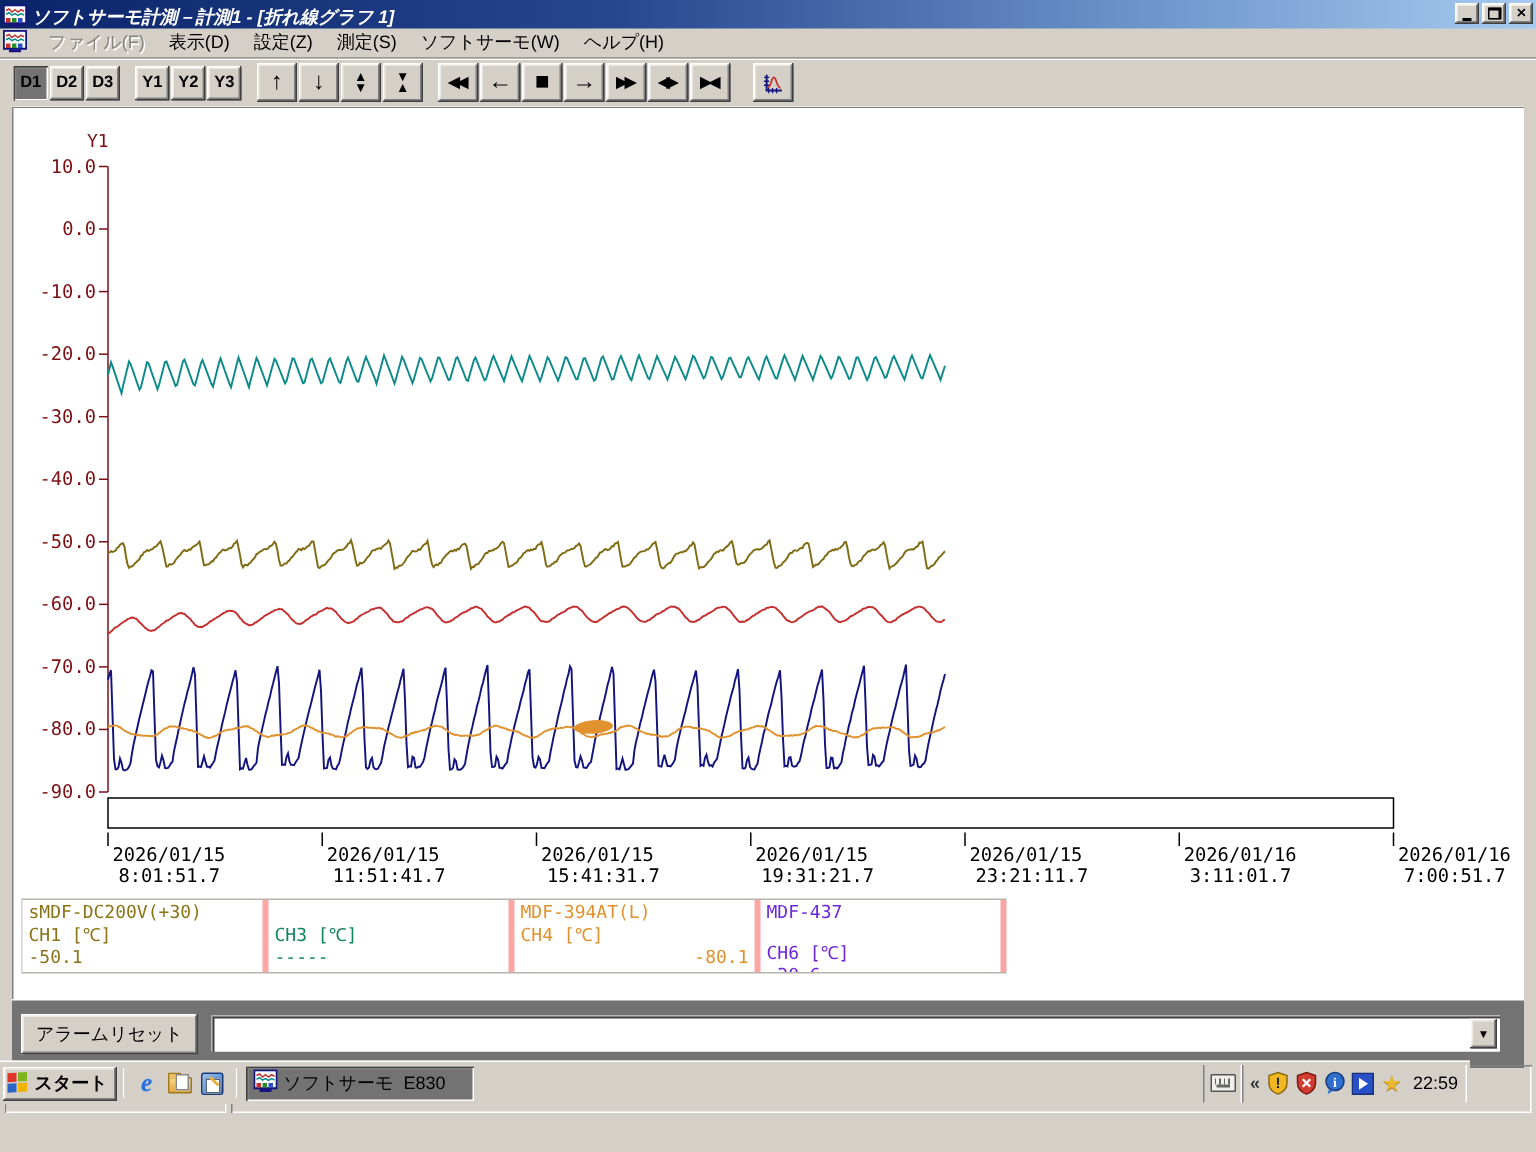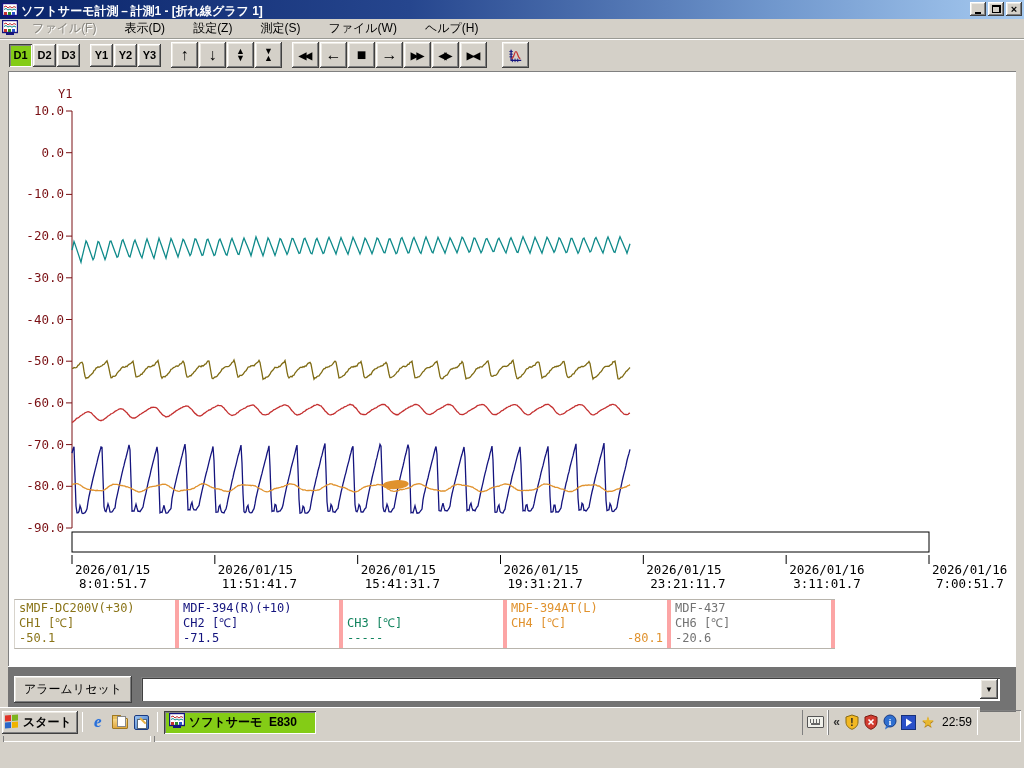--- a/index.html
+++ b/index.html
@@ -2,27 +2,27 @@
 <html><head>
 <meta charset="utf-8">
 <style>
   html,body{margin:0;padding:0;background:#555;}
   *{box-sizing:border-box;}
   .screen{position:relative;width:1024px;height:768px;background:#d4d0c8;
     font-family:"Liberation Sans",sans-serif;overflow:hidden;font-size:12px;color:#000;}
 
   
   .raised{background:#d4d0c8;box-shadow:inset -1px -1px #404040,inset 1px 1px #fff,inset -2px -2px #808080,inset 2px 2px #ece9e2;}
-  .pressed{background:#84cc16;box-shadow:inset 1px 1px #404040,inset -1px -1px #fff,inset 2px 2px #808080;}
+  .pressed{background:#737373;box-shadow:inset 1px 1px #404040,inset -1px -1px #fff,inset 2px 2px #808080;}
   .sunken{box-shadow:inset 1px 1px #808080,inset -1px -1px #fff;}
 
   
   .titlebar{position:absolute;left:0;top:0;width:1024px;height:23px;
     background:linear-gradient(90deg,#0a246a 0%,#26468e 40%,#6f96cc 75%,#a6caf0 100%);
-    display:flex;align-items:center;padding-left:2px;color:#fff;}
+    display:flex;align-items:center;padding-left:2px;color:#fff;font-style:italic;}
   .titlebar .title{font-weight:bold;font-size:12px;margin-left:3px;white-space:nowrap;}
   .winbtns{position:absolute;top:2px;right:2px;display:flex;gap:2px;}
   .winbtn{width:16px;height:14px;display:flex;align-items:center;justify-content:center;
     font-size:10px;font-weight:bold;color:#000;cursor:default;}
   .g-min{width:6px;height:2px;background:#000;margin-top:7px;}
   .g-restore{position:relative;width:9px;height:8px;}
   .g-restore::before{content:"";position:absolute;right:0;top:0;width:6px;height:5px;border:1px solid #000;border-top-width:2px;}
   .g-restore::after{content:"";position:absolute;left:0;bottom:0;width:6px;height:5px;border:1px solid #000;border-top-width:2px;background:#d4d0c8;}
   .g-close{font-size:11px;font-weight:bold;line-height:10px;}
 
@@ -84,21 +84,21 @@
   .flag .f4{left:7px;top:7px;background:#f0b400;}
   .tb-sep{width:1px;height:20px;background:#808080;border-right:1px solid #fff;margin:0 4px;}
   .ql-icon{width:20px;height:20px;display:flex;align-items:center;justify-content:center;margin:0 1px;cursor:default;}
   .ie-e{font-family:"Liberation Serif",serif;font-style:italic;font-weight:bold;font-size:17px;color:#2a70d8;text-shadow:0 0 1px #8ab0e8;}
   .folder{position:relative;width:16px;height:11px;background:linear-gradient(#f8d888,#e0a840);border:1px solid #a07820;border-radius:1px;margin-top:3px;}
   .folder::before{content:"";position:absolute;left:-1px;top:-4px;width:7px;height:3px;background:#e8c060;border:1px solid #a07820;border-bottom:none;border-radius:1px 1px 0 0;}
   .folder::after{content:"";position:absolute;right:1px;top:-3px;width:7px;height:9px;background:#fff;border:1px solid #888;}
   .showdesk{position:relative;width:15px;height:15px;background:linear-gradient(135deg,#9cc4f0,#3a72c8);border:1px solid #1a3a80;border-radius:2px;}
   .showdesk::before{content:"";position:absolute;left:2px;top:3px;width:8px;height:8px;background:#fff;border:1px solid #567;}
   .showdesk::after{content:"";position:absolute;left:5px;top:1px;width:8px;height:2px;background:#e8b040;transform:rotate(45deg);transform-origin:left;}
-  .task-btn{height:23px;width:152px;display:flex;align-items:center;gap:4px;padding:0 5px;font-weight:bold;font-size:12px;margin-left:2px;cursor:default;}
+  .task-btn{height:23px;width:152px;display:flex;align-items:center;gap:4px;padding:0 5px;font-weight:normal;font-size:12px;margin-left:2px;cursor:default;}
   .tray{margin-left:auto;display:flex;align-items:center;height:25px;}
   .tray-kb{height:25px;width:26px;display:flex;align-items:center;justify-content:center;box-shadow:inset 1px 0 #808080,inset -1px 0 #fff;}
   .kbd-icon{width:17px;height:12px;background:#f0f0ea;border:1px solid #555;border-radius:1px;position:relative;}
   .kbd-icon::before{content:"";position:absolute;left:2px;top:2px;right:2px;height:4px;
     background:repeating-linear-gradient(90deg,#666 0 1px,transparent 1px 3px);}
   .kbd-icon::after{content:"";position:absolute;left:3px;bottom:2px;right:3px;height:2px;background:#666;}
   .tray-main{height:25px;display:flex;align-items:center;gap:3px;padding:0 6px 0 4px;box-shadow:inset 1px 0 #808080,inset -1px 0 #fff;}
   .chev{font-weight:bold;color:#333;font-size:12px;padding:0 1px;cursor:default;}
   .tray-ic{width:16px;height:16px;display:flex;align-items:center;justify-content:center;cursor:default;}
   .star{color:#e8b830;font-size:15px;text-shadow:0 1px 0 #a87818;}
@@ -136,26 +136,26 @@
   <div class="menubar">
     <span style="margin-right:6px;"><svg width="16" height="15" viewBox="0 0 16 15">
           <rect x="0.5" y="0.5" width="15" height="12" fill="#fff" stroke="#14147e" stroke-width="1.4"></rect>
           <path d="M2 4 L4 3 L6 5 L8 3.5 L10 5 L12 3.5 L14 4.5" stroke="#c43030" fill="none"></path>
           <path d="M2 6.5 L4 5.5 L6 7 L8 6 L10 7.2 L12 6 L14 7" stroke="#0e8a8a" fill="none"></path>
           <rect x="2" y="9" width="3" height="3" fill="#c43030"></rect>
           <rect x="6" y="9" width="3" height="3" fill="#2a8a2a"></rect>
           <rect x="10" y="9" width="3" height="3" fill="#2a50c8"></rect>
           <rect x="4" y="13" width="8" height="2" fill="#14147e"></rect>
         </svg></span>
-    <span id="menu-items" style="display:flex;gap:12px;">
+    <span id="menu-items" style="display:flex;">
         <span class="menu-item disabled">ファイル(F)</span>
         <span class="menu-item">表示(D)</span>
         <span class="menu-item">設定(Z)</span>
         <span class="menu-item">測定(S)</span>
-        <span class="menu-item">ファイル(W)</span>
+        <span class="menu-item">ソフトサーモ(W)</span>
         <span class="menu-item">ヘルプ(H)</span>
       </span>
     <span class="mdi-btns" id="mdi-controls">
         <span class="winbtn raised">
           <span class="g-min"></span>
         </span>
         <span class="winbtn raised">
           <span class="g-restore"></span>
         </span>
         <span class="winbtn raised">
@@ -274,38 +274,33 @@
         <polyline points="64,351.5 65,350.9 66,350.0 67,349.2 68,348.0 69,347.2 70,346.9 71,346.2 72,345.3 73,344.5 74,344.0 75,343.1 76,342.8 77,341.7 78,341.4 79,341.0 80,340.7 81,340.8 82,341.4 83,341.5 84,342.7 85,343.9 86,344.7 87,345.7 88,346.8 89,347.8 90,348.4 91,349.2 92,349.3 93,349.7 94,349.2 95,349.2 96,348.3 97,347.5 98,346.9 99,345.9 100,345.0 101,344.5 102,343.7 103,342.8 104,342.5 105,342.0 106,341.2 107,340.4 108,339.8 109,339.3 110,338.7 111,338.0 112,337.8 113,337.6 114,338.2 115,338.1 116,339.3 117,340.1 118,341.0 119,341.8 120,343.3 121,344.2 122,345.7 123,346.1 124,346.9 125,347.0 126,346.9 127,347.0 128,346.3 129,345.8 130,345.1 131,344.3 132,343.3 133,343.0 134,342.2 135,341.6 136,341.0 137,340.3 138,339.9 139,339.0 140,338.4 141,337.6 142,337.4 143,336.5 144,336.5 145,336.1 146,336.3 147,336.3 148,336.7 149,337.2 150,338.3 151,339.6 152,341.0 153,341.9 154,343.4 155,344.1 156,344.7 157,345.2 158,346.0 159,345.7 160,345.5 161,345.1 162,344.0 163,343.9 164,342.9 165,342.4 166,341.4 167,340.9 168,339.8 169,339.3 170,338.8 171,338.1 172,337.7 173,336.9 174,336.7 175,335.9 176,335.6 177,335.4 178,334.9 179,335.1 180,335.2 181,336.1 182,336.9 183,337.8 184,338.6 185,340.0 186,341.3 187,342.4 188,343.1 189,344.2 190,344.7 191,344.9 192,345.0 193,344.7 194,344.1 195,343.3 196,342.4 197,341.9 198,341.1 199,340.2 200,339.8 201,339.0 202,338.9 203,338.4 204,337.2 205,336.8 206,336.4 207,336.0 208,335.2 209,334.8 210,334.2 211,334.6 212,334.6 213,334.6 214,335.3 215,336.3 216,336.9 217,338.6 218,339.4 219,340.7 220,341.9 221,342.7 222,343.5 223,344.0 224,344.5 225,344.2 226,343.9 227,343.6 228,343.1 229,341.9 230,341.6 231,340.4 232,339.6 233,339.0 234,338.5 235,338.0 236,337.3 237,337.1 238,336.5 239,335.6 240,335.1 241,335.1 242,334.6 243,334.4 244,334.2 245,334.0 246,334.3 247,335.4 248,336.2 249,337.2 250,338.1 251,339.6 252,341.0 253,341.8 254,343.1 255,343.6 256,343.7 257,343.8 258,343.9 259,343.3 260,343.3 261,342.7 262,341.5 263,340.9 264,340.4 265,339.4 266,338.7 267,338.4 268,337.7 269,337.2 270,336.6 271,336.1 272,335.4 273,335.2 274,334.8 275,334.3 276,333.9 277,333.8 278,334.1 279,334.7 280,334.8 281,335.9 282,337.0 283,338.5 284,339.7 285,340.6 286,341.8 287,343.0 288,343.4 289,344.0 290,343.8 291,343.5 292,343.4 293,342.6 294,342.3 295,341.2 296,340.5 297,340.1 298,339.1 299,338.4 300,338.0 301,337.3 302,337.0 303,336.6 304,335.9 305,335.4 306,334.5 307,334.4 308,334.0 309,333.4 310,333.6 311,334.1 312,334.6 313,334.9 314,336.2 315,337.3 316,338.5 317,340.0 318,340.8 319,341.8 320,342.9 321,343.5 322,343.9 323,343.8 324,343.3 325,343.3 326,342.6 327,342.1 328,341.1 329,340.2 330,339.8 331,339.0 332,338.7 333,337.7 334,337.2 335,337.1 336,336.1 337,335.7 338,335.3 339,334.8 340,334.2 341,333.8 342,333.3 343,333.5 344,334.0 345,334.1 346,335.5 347,336.4 348,337.1 349,338.4 350,339.8 351,341.0 352,342.3 353,343.1 354,343.1 355,343.5 356,343.5 357,343.6 358,343.3 359,342.6 360,341.6 361,341.1 362,340.4 363,339.6 364,338.7 365,338.4 366,337.8 367,337.2 368,336.9 369,336.3 370,335.2 371,334.8 372,334.3 373,333.9 374,333.4 375,333.5 376,333.5 377,333.7 378,334.7 379,335.5 380,336.1 381,337.5 382,338.9 383,340.1 384,341.1 385,341.9 386,342.7 387,343.2 388,343.7 389,343.5 390,343.7 391,342.9 392,342.1 393,341.5 394,340.8 395,340.1 396,339.4 397,338.8 398,337.9 399,337.5 400,336.9 401,336.2 402,335.9 403,335.2 404,335.1 405,334.5 406,333.8 407,333.5 408,333.3 409,333.6 410,334.0 411,334.6 412,335.6 413,336.6 414,337.8 415,338.8 416,340.3 417,341.3 418,342.3 419,342.9 420,343.2 421,343.4 422,343.6 423,343.2 424,342.5 425,342.4 426,341.4 427,340.7 428,340.1 429,339.0 430,338.5 431,338.1 432,337.7 433,337.2 434,336.3 435,336.1 436,335.1 437,334.6 438,334.0 439,333.5 440,333.3 441,333.7 442,333.4 443,334.2 444,334.5 445,335.3 446,336.6 447,337.8 448,339.2 449,340.6 450,341.2 451,342.4 452,343.4 453,343.3 454,343.6 455,343.5 456,343.2 457,342.5 458,342.2 459,341.4 460,340.4 461,339.8 462,339.4 463,338.8 464,338.1 465,337.6 466,337.1 467,336.5 468,335.9 469,334.9 470,334.4 471,334.2 472,333.9 473,333.8 474,333.5 475,333.6 476,333.8 477,334.8 478,335.5 479,336.6 480,337.8 481,339.3 482,340.4 483,341.6 484,342.8 485,343.5 486,343.7 487,343.4 488,343.7 489,343.2 490,342.3 491,342.0 492,341.2 493,340.3 494,339.5 495,339.3 496,338.2 497,337.9 498,337.1 499,336.4 500,336.0 501,335.3 502,335.4 503,334.3 504,334.2 505,333.9 506,333.6 507,333.6 508,333.9 509,334.1 510,335.2 511,336.0 512,337.1 513,338.0 514,339.4 515,340.6 516,341.8 517,342.7 518,343.0 519,343.6 520,343.8 521,343.6 522,343.3 523,342.6 524,341.5 525,340.9 526,340.5 527,339.6 528,338.9 529,338.0 530,337.6 531,337.0 532,336.5 533,336.3 534,335.7 535,335.3 536,334.4 537,333.9 538,333.4 539,333.6 540,333.2 541,333.8 542,334.6 543,335.4 544,336.1 545,337.0 546,338.3 547,339.8 548,341.1 549,342.2 550,342.7 551,343.5 552,343.8 553,343.5 554,343.1 555,342.9 556,342.4 557,341.8 558,340.8 559,339.9 560,339.5 561,339.0 562,338.4 563,337.7 564,337.2 565,336.4 566,336.2 567,335.1 568,334.7 569,334.6 570,333.9 571,333.6 572,333.6 573,333.8 574,333.8 575,334.6 576,335.3 577,336.4 578,337.7 579,338.8 580,339.7 581,340.9 582,342.1 583,343.1 584,343.6 585,343.9 586,343.8 587,343.2 588,342.7 589,342.5 590,341.2 591,340.5 592,339.8 593,339.1 594,338.5 595,338.1 596,337.5 597,337.2 598,336.5 599,335.9 600,335.3 601,334.8 602,334.0 603,334.0 604,333.4 605,333.4 606,333.7 607,333.9 608,334.5 609,335.6 610,336.8 611,337.5 612,338.8 613,340.2 614,341.1 615,342.1 616,343.1 617,343.4 618,343.5 619,343.6 620,343.4 621,342.4 622,342.1 " fill="none" stroke="#c43030" stroke-width="1.3"></polyline>
         <polyline points="64,179.1 65,174.8 66,170.5 67,173.1 68,176.1 69,179.1 70,182.1 71,185.1 72,188.2 73,191.2 74,186.4 75,182.3 76,178.2 77,174.1 78,170.0 79,171.6 80,174.5 81,177.3 82,180.2 83,183.1 84,186.0 85,188.8 86,187.0 87,182.9 88,178.7 89,174.6 90,170.5 91,171.1 92,174.1 93,177.0 94,179.9 95,182.8 96,185.6 97,188.5 98,185.7 99,181.8 100,178.0 101,174.1 102,170.3 103,170.0 104,172.8 105,175.5 106,178.2 107,180.9 108,183.6 109,186.3 110,185.6 111,181.6 112,177.7 113,173.8 114,169.9 115,168.8 116,171.5 117,174.3 118,177.1 119,179.8 120,182.6 121,185.3 122,186.0 123,182.3 124,178.5 125,174.7 126,171.0 127,169.1 128,171.8 129,174.4 130,177.1 131,179.7 132,182.4 133,185.0 134,186.8 135,182.8 136,178.8 137,174.8 138,170.9 139,168.0 140,170.8 141,173.6 142,176.5 143,179.3 144,182.1 145,184.9 146,187.2 147,183.1 148,179.1 149,175.1 150,171.1 151,167.3 152,170.1 153,173.0 154,175.8 155,178.7 156,181.5 157,184.4 158,187.2 159,182.9 160,179.1 161,175.2 162,171.4 163,167.6 164,169.6 165,172.4 166,175.1 167,177.8 168,180.5 169,183.2 170,185.9 171,182.6 172,179.0 173,175.4 174,171.9 175,168.3 176,169.4 177,172.0 178,174.5 179,177.0 180,179.6 181,182.1 182,184.6 183,183.0 184,179.2 185,175.4 186,171.7 187,167.9 188,168.2 189,170.9 190,173.6 191,176.3 192,179.0 193,181.7 194,184.4 195,184.0 196,180.1 197,176.3 198,172.5 199,168.7 200,168.1 201,170.9 202,173.6 203,176.4 204,179.1 205,181.8 206,184.5 207,183.8 208,180.2 209,176.5 210,172.9 211,169.3 212,168.0 213,170.6 214,173.2 215,175.8 216,178.4 217,181.0 218,183.5 219,184.2 220,180.6 221,176.9 222,173.2 223,169.5 224,167.4 225,170.0 226,172.7 227,175.3 228,177.9 229,180.6 230,183.2 231,183.4 232,180.0 233,176.6 234,173.2 235,169.7 236,167.0 237,169.4 238,171.9 239,174.3 240,176.8 241,179.2 242,181.7 243,184.8 244,181.0 245,177.2 246,173.5 247,169.7 248,165.9 249,168.5 250,171.2 251,173.9 252,176.6 253,179.3 254,182.0 255,184.7 256,181.6 257,177.9 258,174.2 259,170.6 260,166.9 261,168.6 262,171.3 263,173.9 264,176.5 265,179.1 266,181.7 267,184.4 268,181.4 269,178.0 270,174.5 271,171.0 272,167.6 273,168.4 274,170.9 275,173.4 276,175.9 277,178.4 278,180.8 279,183.3 280,181.3 281,177.8 282,174.3 283,170.9 284,167.4 285,167.5 286,170.0 287,172.5 288,175.0 289,177.4 290,179.9 291,182.4 292,182.0 293,178.5 294,175.0 295,171.5 296,167.9 297,167.2 298,169.7 299,172.3 300,174.8 301,177.3 302,179.9 303,182.4 304,182.9 305,179.4 306,175.9 307,172.4 308,168.9 309,167.4 310,169.9 311,172.4 312,174.9 313,177.5 314,180.0 315,182.5 316,181.8 317,178.4 318,175.1 319,171.8 320,168.5 321,166.3 322,168.7 323,171.1 324,173.5 325,175.9 326,178.2 327,180.6 328,183.0 329,179.6 330,176.3 331,172.9 332,169.6 333,166.6 334,169.0 335,171.5 336,173.9 337,176.3 338,178.7 339,181.1 340,183.2 341,179.8 342,176.4 343,173.1 344,169.7 345,166.3 346,168.4 347,170.8 348,173.3 349,175.7 350,178.1 351,180.5 352,183.0 353,180.4 354,177.1 355,173.8 356,170.5 357,167.2 358,168.5 359,170.9 360,173.2 361,175.6 362,178.0 363,180.3 364,182.7 365,180.1 366,176.9 367,173.6 368,170.4 369,167.1 370,167.7 371,170.0 372,172.4 373,174.7 374,177.1 375,179.4 376,181.7 377,181.8 378,178.4 379,174.9 380,171.5 381,168.0 382,167.8 383,170.3 384,172.8 385,175.3 386,177.8 387,180.2 388,182.7 389,181.9 390,178.3 391,174.7 392,171.2 393,167.6 394,166.6 395,169.2 396,171.7 397,174.3 398,176.9 399,179.5 400,182.0 401,181.7 402,178.3 403,174.9 404,171.5 405,168.2 406,166.4 407,168.9 408,171.3 409,173.8 410,176.2 411,178.7 412,181.1 413,182.4 414,178.9 415,175.4 416,171.9 417,168.4 418,165.9 419,168.4 420,170.9 421,173.4 422,175.9 423,178.5 424,181.0 425,181.8 426,178.7 427,175.6 428,172.5 429,169.4 430,166.4 431,168.6 432,170.9 433,173.1 434,175.4 435,177.6 436,179.8 437,182.1 438,179.1 439,176.1 440,173.0 441,170.0 442,166.9 443,168.6 444,170.8 445,173.0 446,175.2 447,177.4 448,179.6 449,181.8 450,179.1 451,175.8 452,172.6 453,169.4 454,166.2 455,167.2 456,169.5 457,171.8 458,174.2 459,176.5 460,178.8 461,181.2 462,180.3 463,177.0 464,173.7 465,170.3 466,167.0 467,167.3 468,169.7 469,172.1 470,174.5 471,176.9 472,179.3 473,181.7 474,180.0 475,177.0 476,173.9 477,170.9 478,167.9 479,167.5 480,169.7 481,171.9 482,174.0 483,176.2 484,178.4 485,180.6 486,180.4 487,177.3 488,174.3 489,171.3 490,168.3 491,167.2 492,169.4 493,171.6 494,173.8 495,175.9 496,178.1 497,180.3 498,181.9 499,178.6 500,175.2 501,171.9 502,168.6 503,166.7 504,169.1 505,171.5 506,173.9 507,176.3 508,178.7 509,181.1 510,181.4 511,178.1 512,174.9 513,171.6 514,168.4 515,165.8 516,168.1 517,170.5 518,172.8 519,175.1 520,177.5 521,179.8 522,182.2 523,179.0 524,175.8 525,172.6 526,169.4 527,166.3 528,168.5 529,170.8 530,173.1 531,175.4 532,177.7 533,179.9 534,182.2 535,178.8 536,175.6 537,172.5 538,169.4 539,166.3 540,167.8 541,170.0 542,172.3 543,174.5 544,176.8 545,179.0 546,181.3 547,179.7 548,176.5 549,173.3 550,170.1 551,166.9 552,167.6 553,170.0 554,172.3 555,174.6 556,176.9 557,179.3 558,181.6 559,181.1 560,177.7 561,174.2 562,170.7 563,167.3 564,167.3 565,169.8 566,172.3 567,174.8 568,177.3 569,179.8 570,182.3 571,180.5 572,177.3 573,174.1 574,171.0 575,167.8 576,167.1 577,169.4 578,171.7 579,174.0 580,176.3 581,178.6 582,180.9 583,180.2 584,177.1 585,174.1 586,171.0 587,167.9 588,166.5 589,168.8 590,171.0 591,173.2 592,175.5 593,177.7 594,179.9 595,182.0 596,178.6 597,175.1 598,171.7 599,168.3 600,166.0 601,168.5 602,171.0 603,173.5 604,175.9 605,178.4 606,180.9 607,181.3 608,178.1 609,174.9 610,171.7 611,168.5 612,165.7 613,168.0 614,170.3 615,172.6 616,175.0 617,177.3 618,179.6 619,182.3 620,179.1 621,176.0 622,172.8 " fill="none" stroke="#0e8a8a" stroke-width="1.3"></polyline>
       </svg>
 
     <div class="legend" id="legend">
         <div class="lcell" style="color: rgb(138, 116, 24);">
           <div style="height: 15px;">sMDF-DC200V(+30)</div>
           <div style="height: 15px;">CH1 [℃]</div>
           <div style="height: 15px;">-50.1</div>
         </div>
-        <div class="lcell" style="color: rgb(20, 20, 126);">
-          <div style="height: 15px;">MDF-394(R)(+10)</div>
-          <div style="height: 15px;">CH2 [℃]</div>
-          <div style="height: 15px;">-71.5</div>
-        </div>
         <div class="lcell" style="color: rgb(18, 132, 94);">
           <div style="height: 15px;"></div>
           <div style="height: 15px;">CH3 [℃]</div>
           <div style="height: 15px;">-----</div>
         </div>
         <div class="lcell" style="color: rgb(224, 146, 46);">
           <div style="height: 15px;">MDF-394AT(L)</div>
           <div style="height: 15px;">CH4 [℃]</div>
           <div style="height: 15px; text-align: right;">-80.1</div>
         </div>
-        <div class="lcell" style="color: #737373;">
+        <div class="lcell" style="color: #6d28d9;">
           <div style="height: 15px;">MDF-437</div>
-          <div style="height: 15px;">CH6 [℃]</div>
+          <div style="height: 15px; margin-top: 12px;">CH6 [℃]</div>
           <div style="height: 15px;">-20.6</div>
         </div>
       </div>
 
     <div class="alarm-panel">
       <button class="alarm-btn raised" style="border:none;font-family:inherit;">アラームリセット</button>
       <div class="combo">
         <span class="combo-text"></span>
         <span class="combo-btn raised">▼</span>
       </div>

